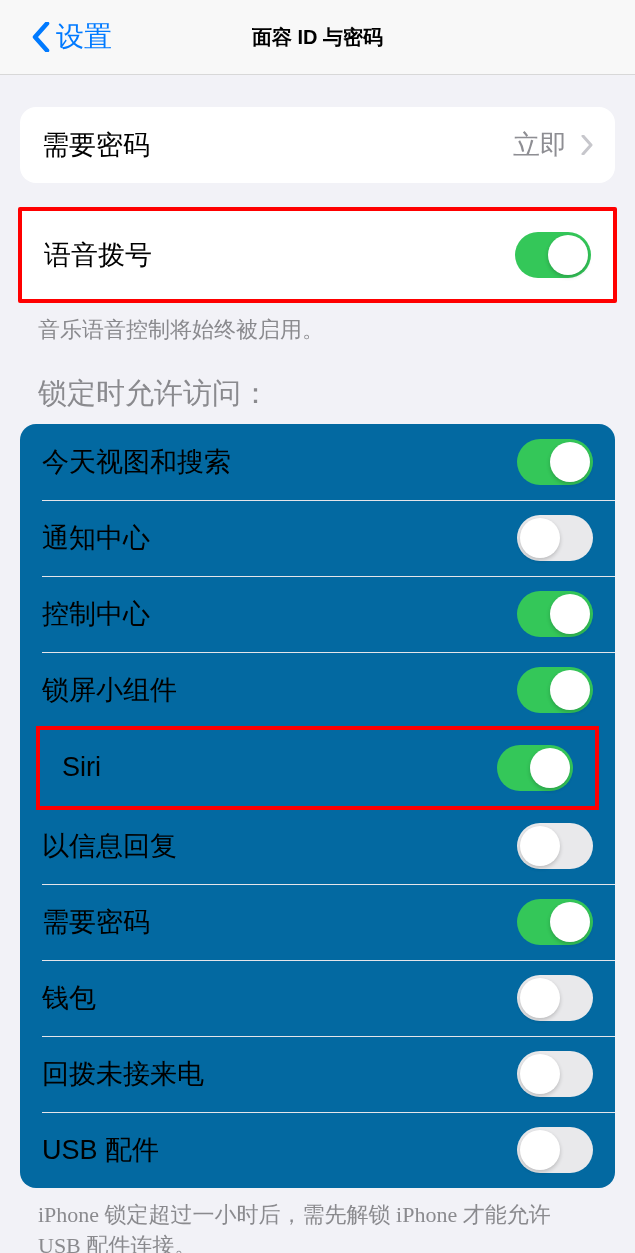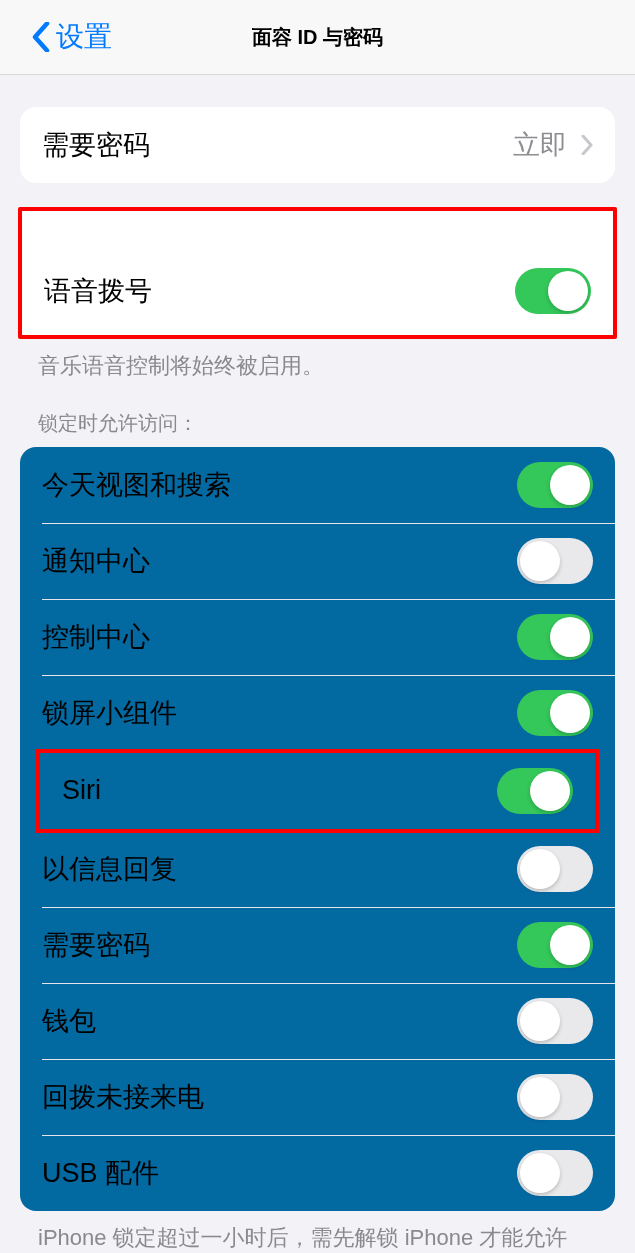--- a/index.html
+++ b/index.html
@@ -117,35 +117,35 @@
       right: 3px;
     }
     .toggle.off .toggle-knob {
       left: 3px;
     }
     .footer-text {
       font-size: 22px;
       color: #8a8a8e;
       padding: 12px 38px 0 38px;
       line-height: 1.4;
+      font-family: Liberation Serif, serif;
     }
     .header-text {
-      font-size: 20px;
+      font-size: 29px;
       color: #8a8a8e;
       padding: 28px 38px 10px 38px;
     }
     .highlight-box {
       border: 4px solid #ff0000;
       margin: 24px 18px 0 18px;
       border-radius: 2px;
       background: #fff;
     }
     .highlight-box .row {
       min-height: 88px;
-      margin-top: 36px;
     }
     .highlight-row-wrapper {
       border: 4px solid #ff0000;
       margin: -2px 16px;
       position: relative;
       z-index: 2;
     }
     .group-lock {
       margin: 0 20px;
       background: #0369a1;

